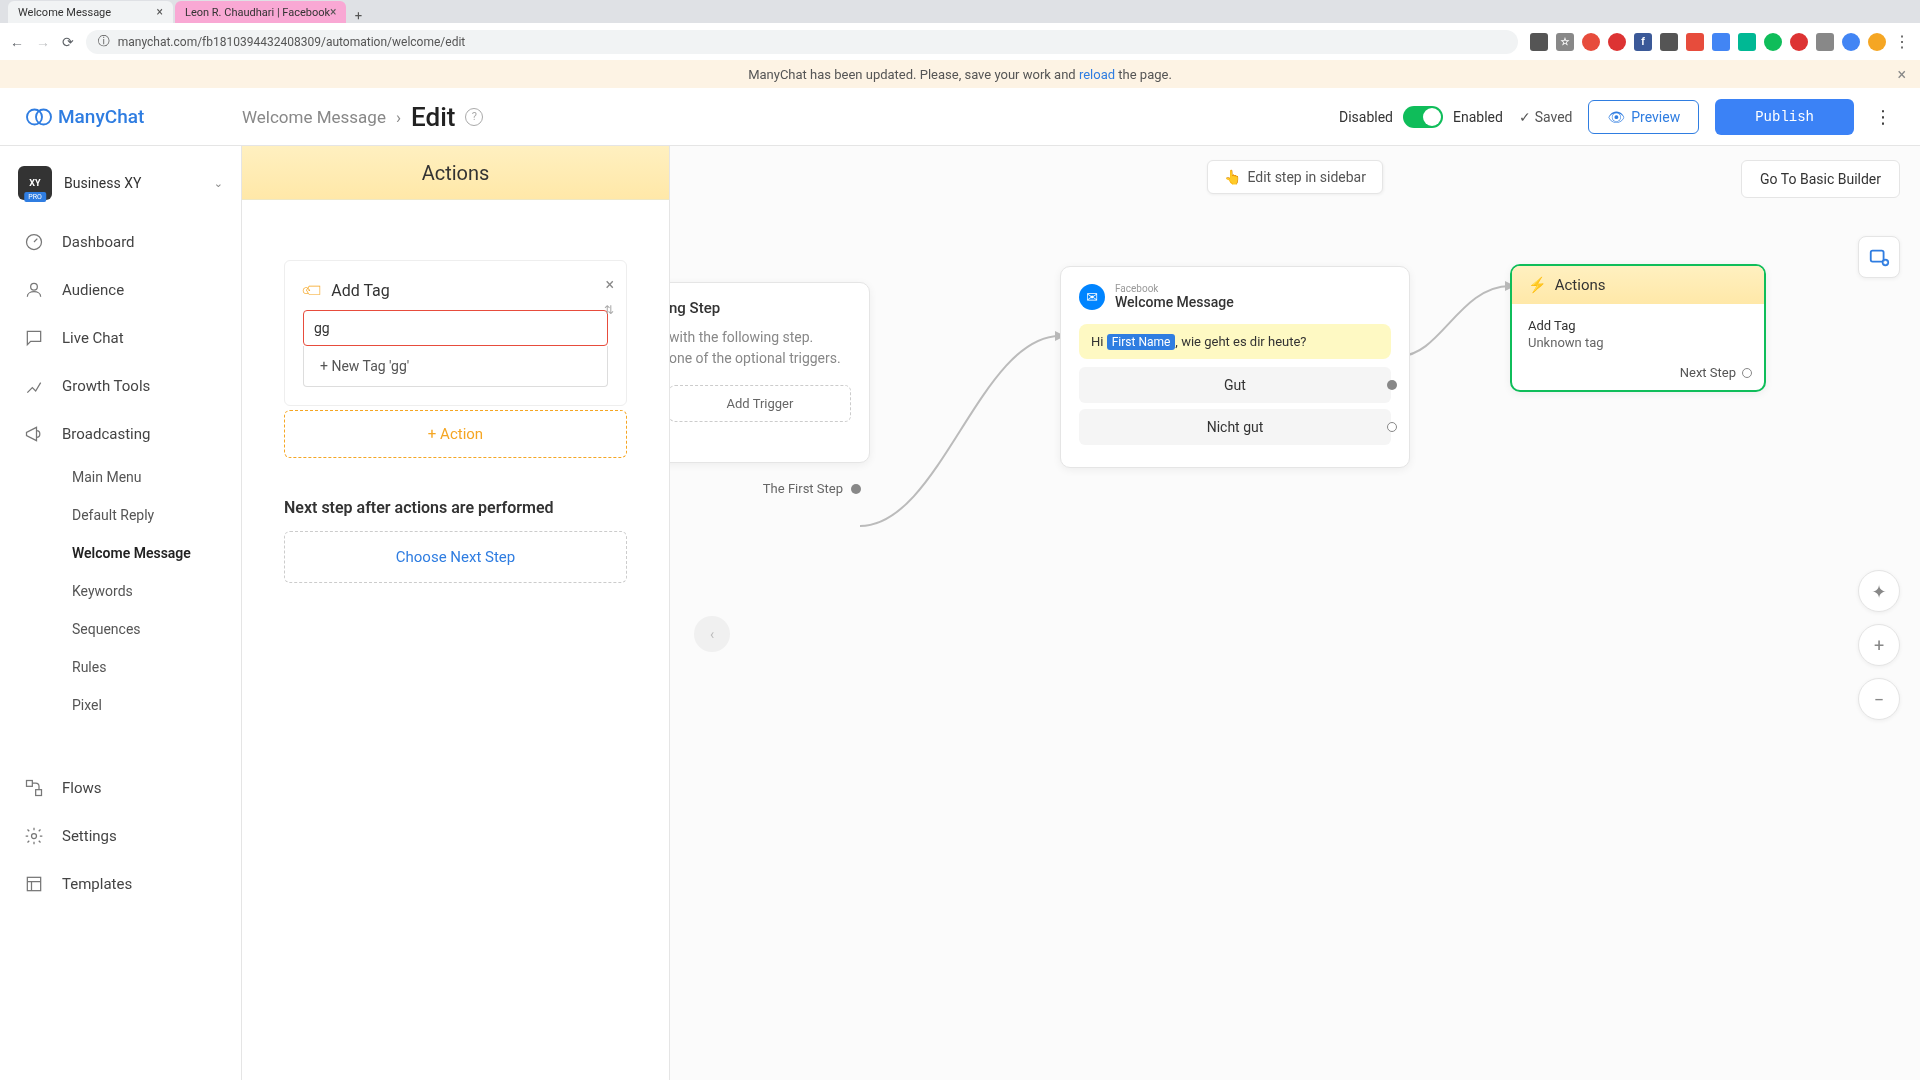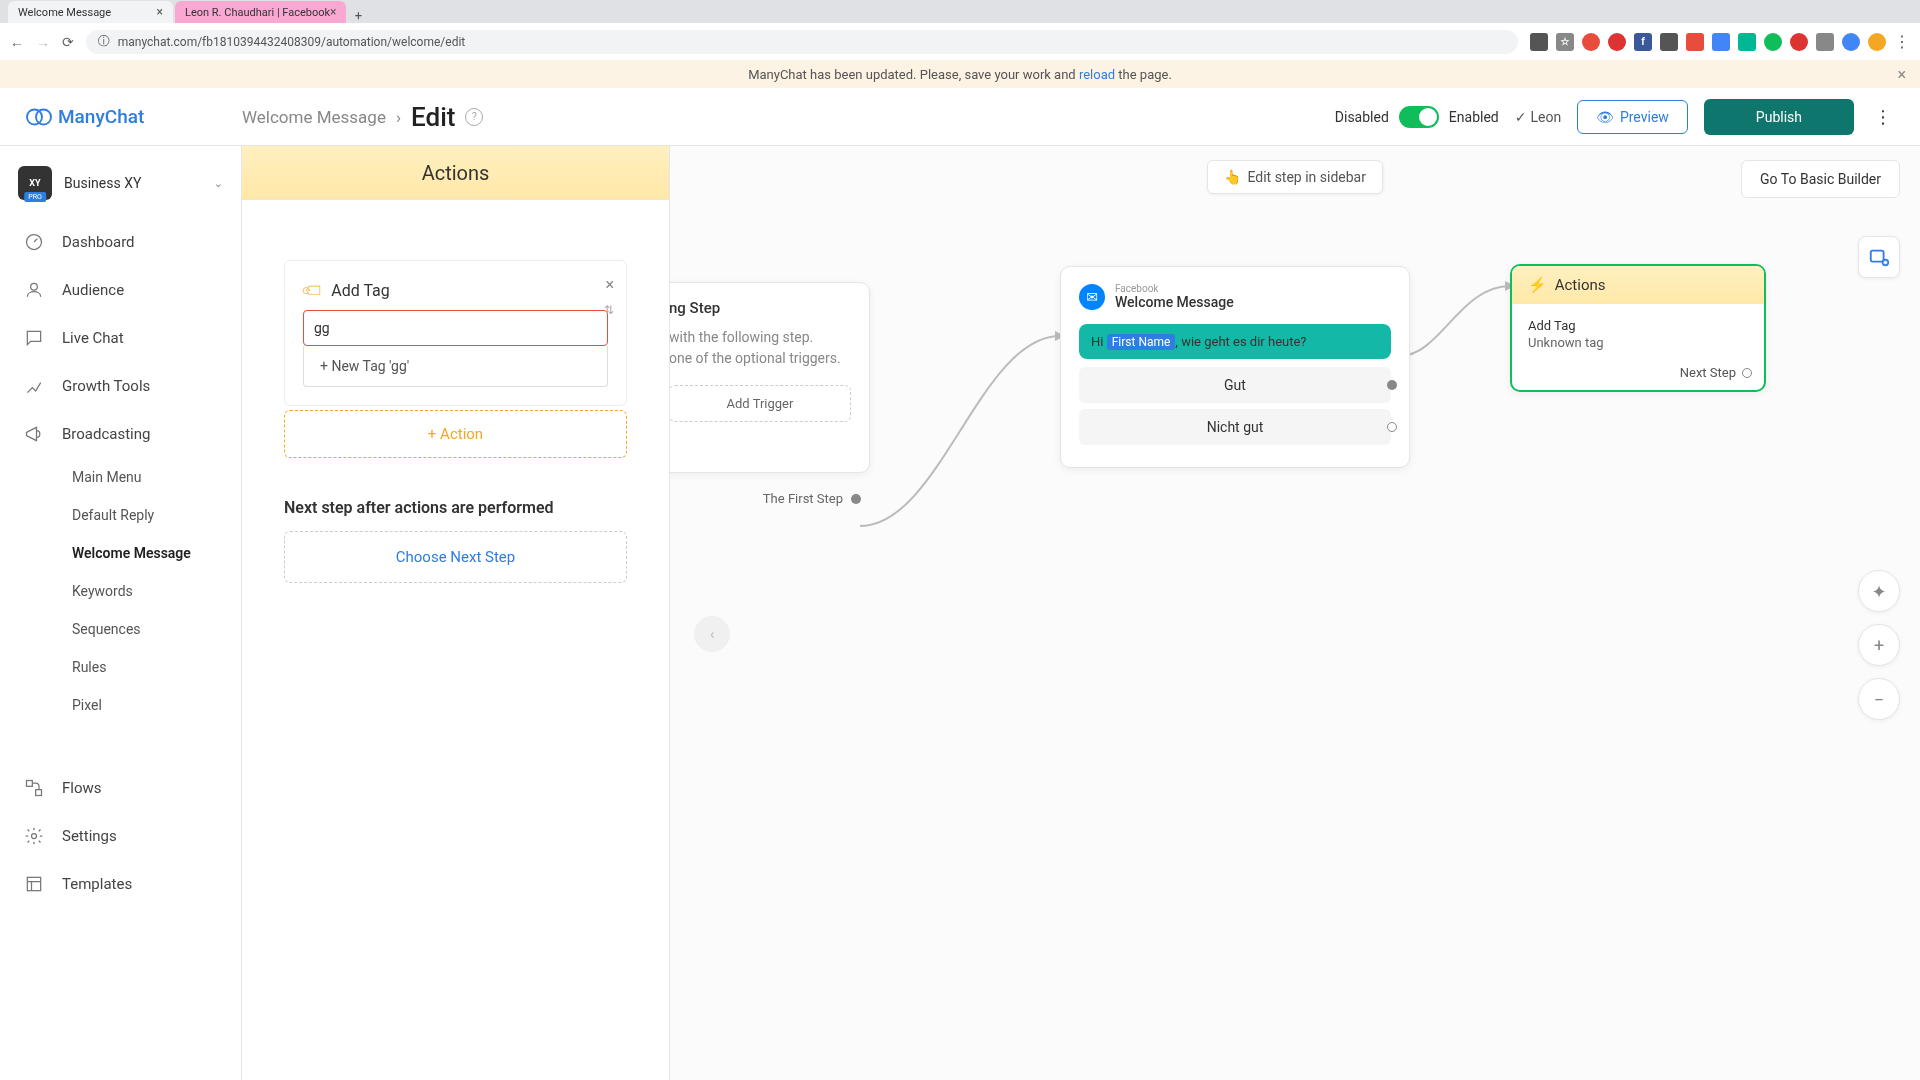--- a/index.html
+++ b/index.html
@@ -30,21 +30,21 @@
 .logo-text { color: #2f7de1; font-size: 19px; font-weight: 500; }
 .breadcrumb { display: flex; align-items: center; gap: 10px; color: #888; font-size: 17px; }
 .breadcrumb .edit { color: #222; font-size: 26px; font-weight: 500; }
 .help-circle { width: 18px; height: 18px; border: 1.5px solid #aaa; border-radius: 50%; display: flex; align-items: center; justify-content: center; font-size: 11px; color: #aaa; }
 .header-right { margin-left: auto; display: flex; align-items: center; gap: 16px; }
 .enabled-area { display: flex; align-items: center; gap: 10px; font-size: 14px; color: #333; }
 .toggle { width: 40px; height: 22px; background: #0fbd5a; border-radius: 11px; position: relative; }
 .toggle::after { content: ''; position: absolute; width: 18px; height: 18px; background: #fff; border-radius: 50%; top: 2px; right: 2px; }
 .saved { display: flex; align-items: center; gap: 4px; color: #555; font-size: 14px; }
 .btn-preview { border: 1px solid #2f7de1; color: #2f7de1; background: #fff; padding: 8px 18px; border-radius: 6px; display: flex; align-items: center; gap: 6px; font-size: 14px; }
-.btn-publish { background: #0f766e; color: #fff; border: none; padding: 10px 52px; border-radius: 6px; font-size: 14px; }
+.btn-publish { background: #3b82f6; color: #fff; border: none; padding: 10px 40px; border-radius: 6px; font-size: 14px; font-family: Liberation Mono, monospace; }
 .btn-more { background: none; border: none; font-size: 18px; color: #333; padding: 0 4px; }
 
 
 .main { display: flex; height: calc(100% - 146px); }
 .sidebar { width: 242px; border-right: 1px solid #e5e5e5; padding-top: 10px; background: #fff; }
 .workspace { width: 34px; height: 34px; border-radius: 6px; display: flex; align-items: center; justify-content: center; font-size: 9px; color: #fff; font-weight: bold; }
 .ws-row { display: flex; align-items: center; gap: 12px; padding: 10px 18px 18px; }
 .ws-name { font-size: 14px; color: #333; flex: 1; }
 .chev { color: #888; font-size: 11px; }
 .pro-badge { position: absolute; bottom: -2px; left: 50%; transform: translateX(-50%); background: #2f7de1; color: #fff; font-size: 7px; padding: 1px 4px; border-radius: 2px; }
@@ -73,34 +73,34 @@
 
 .canvas { flex: 1; position: relative; background: #fbfbfb; overflow: hidden; }
 .edit-sidebar-btn { position: absolute; top: 14px; left: 50%; transform: translateX(-50%); background: #fff; border: 1px solid #e5e5e5; border-radius: 6px; padding: 8px 16px; font-size: 14px; color: #555; display: flex; align-items: center; gap: 6px; box-shadow: 0 1px 3px rgba(0,0,0,0.05); }
 .go-basic { position: absolute; top: 14px; right: 20px; background: #fff; border: 1px solid #e5e5e5; border-radius: 6px; padding: 10px 18px; font-size: 14px; color: #333; }
 .canvas-tools { position: absolute; right: 20px; top: 90px; display: flex; flex-direction: column; gap: 40px; }
 .tool-btn { width: 42px; height: 42px; border: 1px solid #e5e5e5; border-radius: 8px; background: #fff; display: flex; align-items: center; justify-content: center; color: #2f7de1; font-size: 18px; box-shadow: 0 1px 4px rgba(0,0,0,0.06); }
 .zoom-tools { position: absolute; right: 20px; bottom: 360px; display: flex; flex-direction: column; gap: 12px; }
 
 
 .node { position: absolute; background: #fff; border: 1px solid #e5e5e5; border-radius: 10px; box-shadow: 0 2px 8px rgba(0,0,0,0.06); }
-.node-start { left: -20px; top: 136px; width: 220px; padding: 16px 18px 50px; }
+.node-start { left: -20px; top: 136px; width: 220px; padding: 16px 18px 40px; }
 .node-start h4 { font-size: 15px; color: #333; margin-bottom: 10px; font-weight: 500; }
 .node-start p { font-size: 14px; color: #888; line-height: 1.5; margin-bottom: 16px; }
 .add-trigger { border: 1px dashed #ccc; border-radius: 6px; padding: 10px; text-align: center; font-size: 13px; color: #666; }
 .first-step { position: absolute; bottom: -34px; right: 8px; font-size: 13px; color: #666; display: flex; align-items: center; gap: 8px; }
 .dot { width: 10px; height: 10px; background: #888; border-radius: 50%; }
 .dot-o { width: 10px; height: 10px; border: 1.5px solid #888; border-radius: 50%; background: #fff; }
 
 .node-msg { left: 390px; top: 120px; width: 350px; padding: 16px 18px; }
 .msg-head { display: flex; align-items: center; gap: 10px; margin-bottom: 14px; }
 .fb-icon { width: 26px; height: 26px; background: #0084ff; border-radius: 50%; display: flex; align-items: center; justify-content: center; color: #fff; font-size: 14px; }
 .msg-head-txt .t1 { font-size: 10px; color: #999; }
 .msg-head-txt .t2 { font-size: 14px; color: #333; font-weight: 500; }
-.msg-bubble { background: #14b8a6; border-radius: 8px; padding: 10px 12px; font-size: 13px; color: #333; margin-bottom: 8px; }
+.msg-bubble { background: #fef9c3; border-radius: 8px; padding: 10px 12px; font-size: 13px; color: #333; margin-bottom: 8px; }
 .fn-chip { background: #2f7de1; color: #fff; padding: 1px 5px; border-radius: 3px; font-size: 12px; }
 .qr { background: #f5f5f5; border-radius: 6px; padding: 10px; text-align: center; font-size: 14px; color: #333; margin-bottom: 6px; position: relative; }
 .qr .dot, .qr .dot-o { position: absolute; right: -6px; top: 50%; transform: translateY(-50%); }
 
 .node-actions { left: 840px; top: 118px; width: 256px; border: 2px solid #0fbd5a; }
 .node-actions-head { background: linear-gradient(#fff0c0,#ffe8a8); padding: 10px 16px; border-radius: 8px 8px 0 0; display: flex; align-items: center; gap: 8px; font-size: 15px; color: #333; }
 .node-actions-body { padding: 14px 16px 40px; font-size: 13px; }
 .node-actions-body .l1 { color: #333; margin-bottom: 2px; }
 .node-actions-body .l2 { color: #666; }
 .next-step-out { position: absolute; bottom: 10px; right: 12px; font-size: 13px; color: #555; display: flex; align-items: center; gap: 6px; }
@@ -176,21 +176,21 @@
     <span class="help-circle">?</span>
   </div>
   <div class="header-right">
     <div class="enabled-area">
       <span>Disabled</span>
       <div class="toggle"></div>
       <span>Enabled</span>
     </div>
     <div class="saved">
       <span>✓</span>
-      <span>Leon</span>
+      <span>Saved</span>
     </div>
     <button class="btn-preview">
       <span>👁</span>
       <span>Preview</span>
     </button>
     <button class="btn-publish">Publish</button>
     <button class="btn-more">⋮</button>
   </div>
 </div>
 

